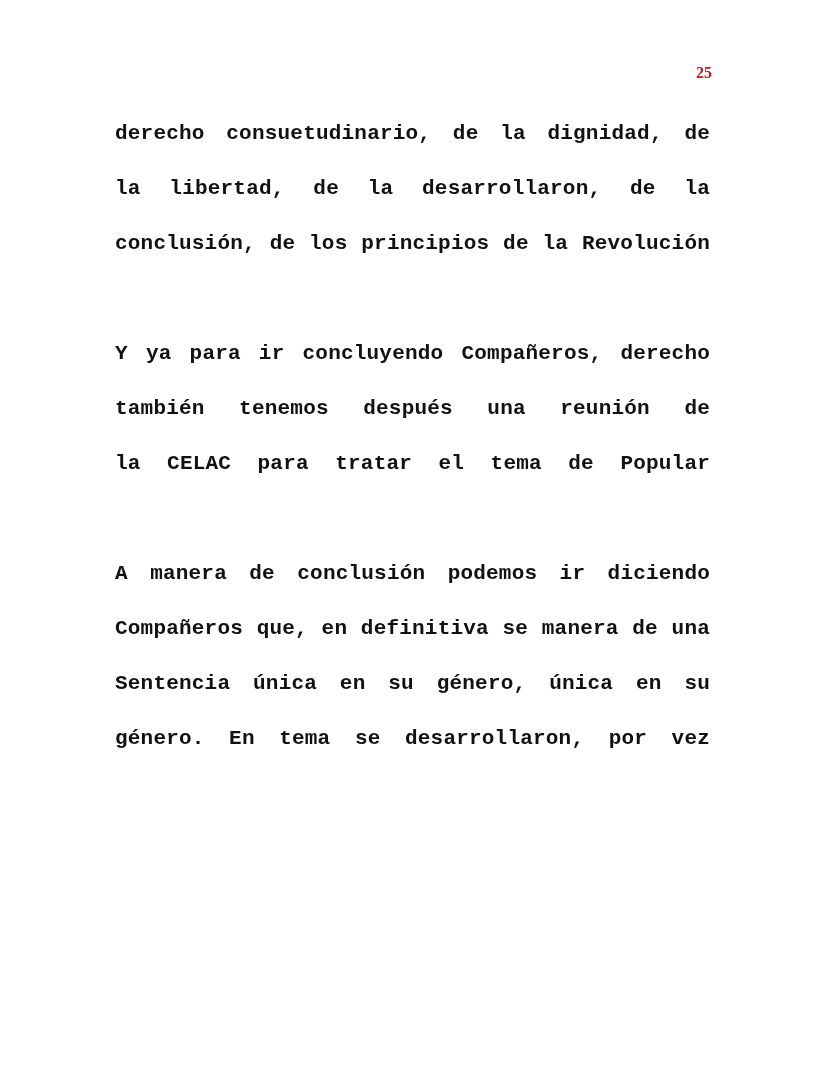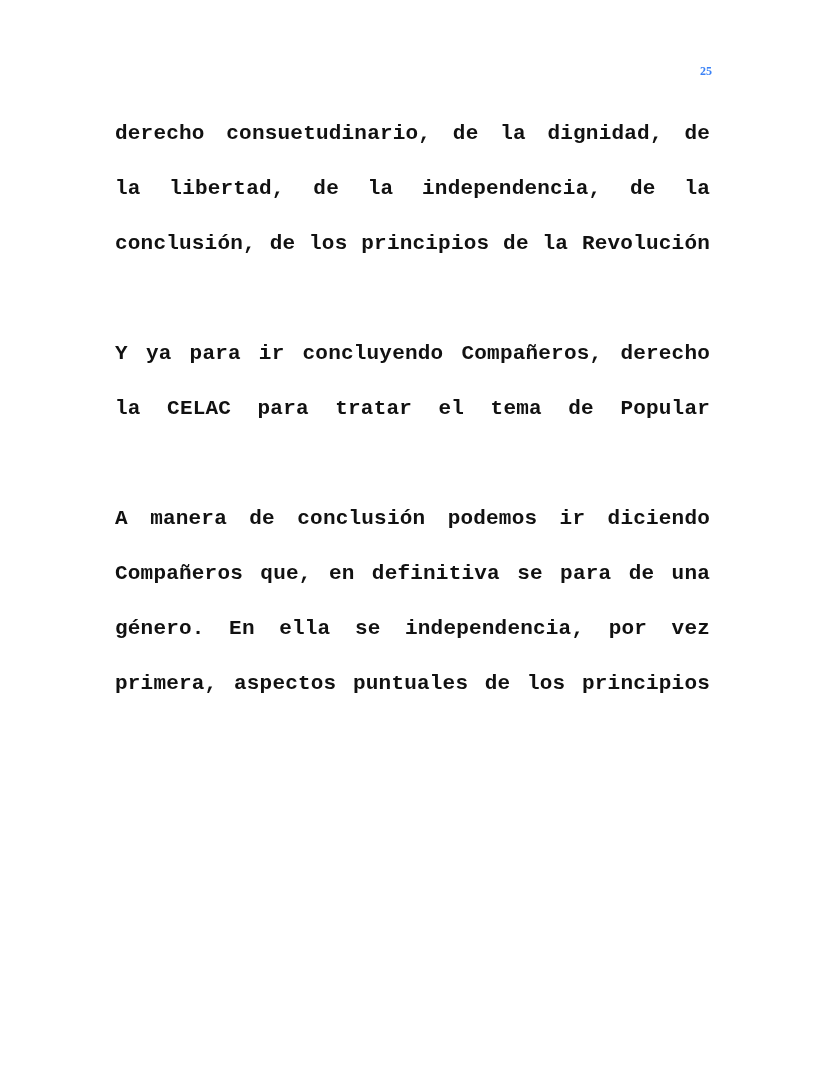--- a/index.html
+++ b/index.html
@@ -15,22 +15,22 @@
     overflow: hidden;
     font-family: "Liberation Mono", "DejaVu Sans Mono", monospace;
     color: #111111;
   }
   .page-number {
     position: absolute;
     top: 64px;
     right: 113px;
     font-family: "Liberation Serif", "DejaVu Serif", serif;
     font-weight: 700;
-    font-size: 12px;
-    color: #3b82f6;
+    font-size: 16px;
+    color: #b91c1c;
   }
   .content {
     position: absolute;
     left: 115px;
     top: 106px;
     width: 595px;
   }
   .paragraph {
     margin: 0 0 55px 0;
     font-weight: 700;
@@ -52,31 +52,32 @@
 <body>
 
 <div class="page">
 
   <div class="page-number">25</div>
 
   <div class="content">
 
     <div class="paragraph">
       <span class="line">derecho consuetudinario, de la dignidad, de</span>
-      <span class="line">la libertad, de la independencia, de la</span>
+      <span class="line">la libertad, de la desarrollaron, de la</span>
       <span class="line">conclusión, de los principios de la Revolución</span>
     </div>
 
     <div class="paragraph">
       <span class="line">Y ya para ir concluyendo Compañeros, derecho</span>
+      <span class="line">también tenemos después una reunión de</span>
       <span class="line">la CELAC para tratar el tema de Popular</span>
     </div>
 
     <div class="paragraph">
       <span class="line">A manera de conclusión podemos ir diciendo</span>
-      <span class="line">Compañeros que, en definitiva se para de una</span>
-      <span class="line">género. En ella se independencia, por vez</span>
-      <span class="line">primera, aspectos puntuales de los principios</span>
+      <span class="line">Compañeros que, en definitiva se manera de una</span>
+      <span class="line">Sentencia única en su género, única en su</span>
+      <span class="line">género. En tema se desarrollaron, por vez</span>
     </div>
 
   </div>
 
 </div>
 
 </body></html>

